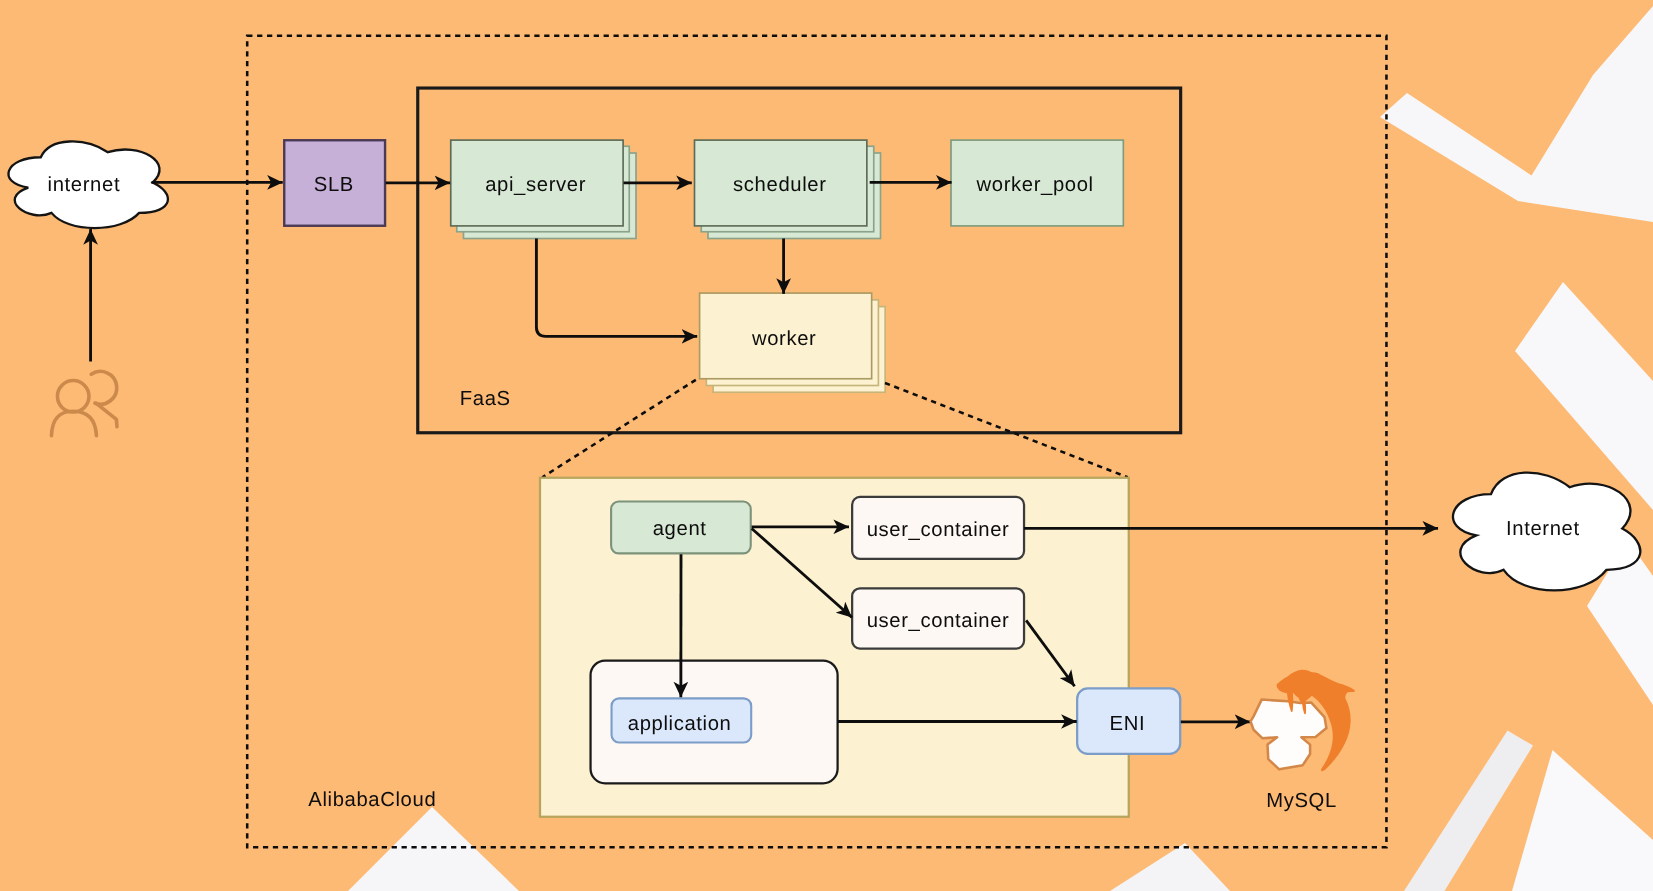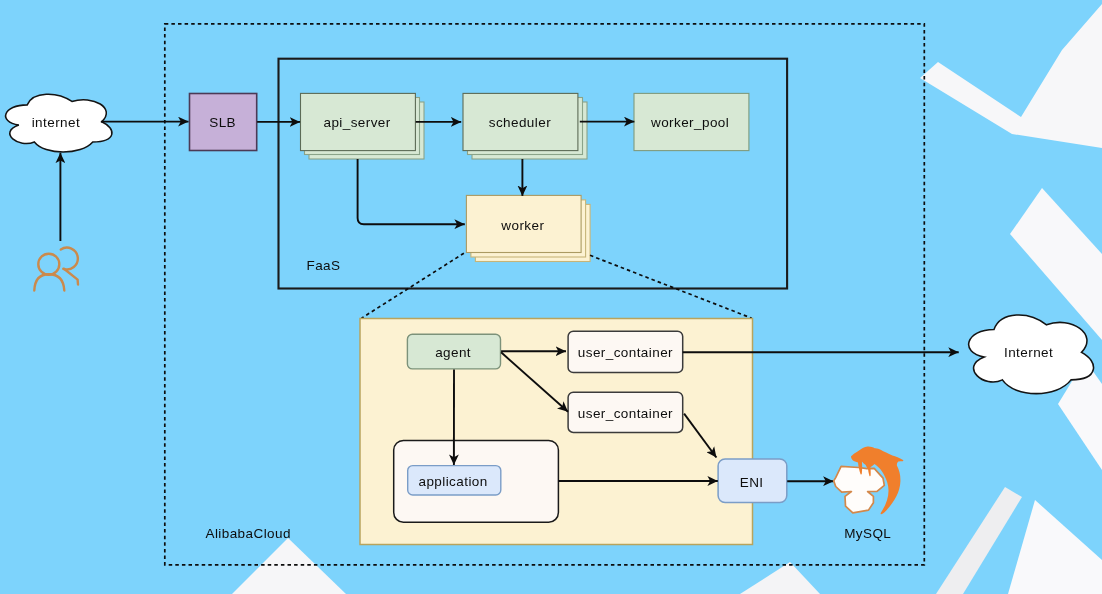--- a/index.html
+++ b/index.html
@@ -1,18 +1,18 @@
 <!DOCTYPE html>
 <html><head>
 <meta charset="utf-8">
 <style>
   html,body{margin:0;padding:0;}
   body{width:1102px;height:594px;background:#ffffff;overflow:hidden;
        font-family:"Liberation Sans",sans-serif;}
-  #stage{position:relative;width:1102px;height:594px;background:#7dd3fc;}
+  #stage{position:relative;width:1102px;height:594px;background:#fdba74;}
   svg.layer{position:absolute;left:0;top:0;}
   text{-webkit-font-smoothing:antialiased;}
   text{font-family:"Liberation Sans",sans-serif;font-size:13.5px;fill:#0d0d0d;
        text-anchor:middle;letter-spacing:0.42px;}
 </style>
 </head>
 <body>
 
 <div id="stage">
 

